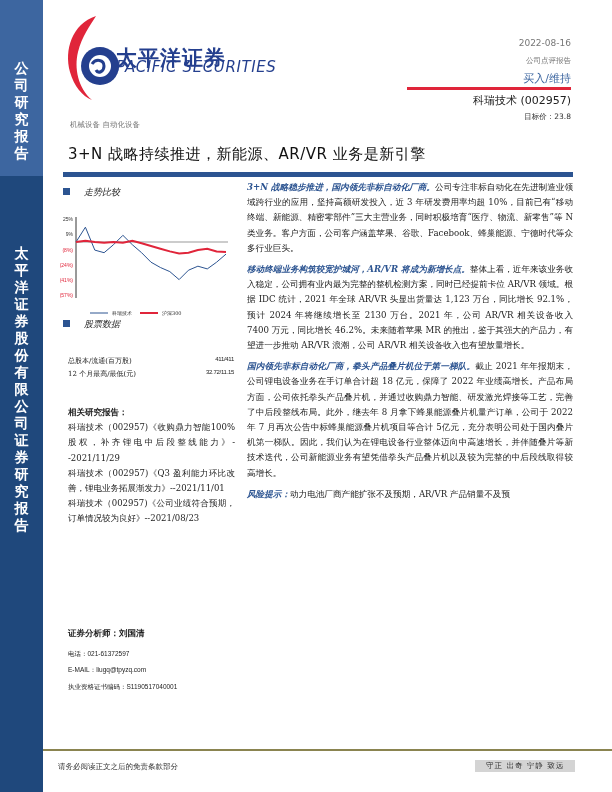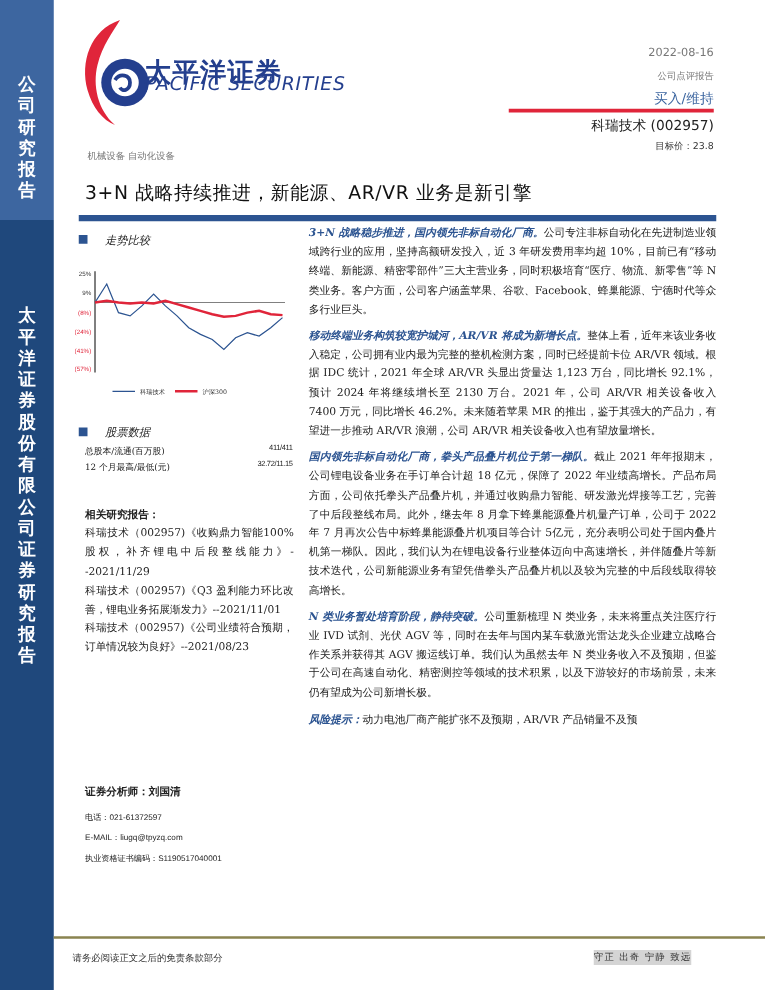--- a/index.html
+++ b/index.html
@@ -30,21 +30,21 @@
   .related { position: absolute; left: 68px; top: 405px; width: 167px; font-size: 8.5px; line-height: 15.2px; }
   .related .h { font-weight: bold; }
   .related .item { text-align: justify; }
   .analyst { position: absolute; left: 68px; top: 628px; font-size: 8.5px; font-weight: bold; }
   .contact { position: absolute; left: 68px; font-size: 6.5px; font-family: "Liberation Sans", sans-serif; color: #222; }
   .body-col { position: absolute; left: 247px; top: 180px; width: 326px; font-size: 8.6px; line-height: 15.2px; text-align: justify; }
   .para { margin-bottom: 6px; }
   .para .lead { color: #2c5491; font-weight: bold; font-style: italic; margin-top: 16px; }
   .footer-line { position: absolute; left: 43px; top: 749px; width: 569px; height: 2px; background: #8a8450; }
   .footer-left { position: absolute; left: 58px; top: 762px; font-size: 7.5px; color: #333; }
-  .footer-right { position: absolute; left: 475px; top: 760px; font-size: 7.5px; color: #333; background: #d4d4d4; padding: 1px 0; letter-spacing: 1px; }
+  .footer-right { position: absolute; left: 475px; top: 760px; font-size: 7.5px; color: #333; background: #d4d4d4; padding: 1px 11px; letter-spacing: 1px; }
 </style>
 </head>
 <body>
 
 <div class="sidebar-top"></div>
 <div class="sidebar-bottom"></div>
 <div class="vert" id="vtop" style="top:60px;">
     <span>公</span>
     <span>司</span>
     <span>研</span>
@@ -108,21 +108,21 @@
   <line x1="16" y1="12" x2="16" y2="93" stroke="#000" stroke-width="0.8"></line>
   <line x1="16" y1="37" x2="168" y2="37" stroke="#555" stroke-width="0.6"></line>
   <polyline id="s0" fill="none" stroke="#2c5491" stroke-width="1" points="16.0,37.0 25.4,22.2 34.8,45.1 44.1,47.7 53.5,39.7 62.9,30.3 72.3,39.7 81.6,47.7 91.0,57.2 100.4,62.5 109.8,66.6 119.1,74.6 128.5,65.2 137.9,61.2 147.3,63.9 156.6,57.2 166.0,49.1"></polyline>
   <polyline id="s1" fill="none" stroke="#e0253a" stroke-width="2" points="16.0,37.0 25.4,35.7 34.8,37.0 44.1,37.7 53.5,37.0 62.9,37.7 72.3,35.7 81.6,38.3 91.0,41.0 100.4,43.7 109.8,46.4 119.1,48.4 128.5,47.7 137.9,45.1 147.3,43.7 156.6,46.4 166.0,47.1"></polyline>
   <line x1="30" y1="108" x2="48" y2="108" stroke="#2c5491" stroke-width="1"></line>
   <text x="52" y="110" font-size="5" fill="#333">科瑞技术</text>
   <line x1="80" y1="108" x2="98" y2="108" stroke="#e0253a" stroke-width="2"></line>
   <text x="102" y="110" font-size="5" fill="#333">沪深300</text>
 </svg>
 
-<div class="sec-head" style="top:340px;"><span class="sq"></span><span>股票数据</span></div>
+<div class="sec-head" style="top:318px;"><span class="sq"></span><span>股票数据</span></div>
 <div class="stock-table">
   <div class="row">
       <span>总股本/流通(百万股)</span>
       <span class="val">411/411</span>
     </div>
   <div class="row">
       <span>12 个月最高/最低(元)</span>
       <span class="val">32.72/11.15</span>
     </div>
 </div>
@@ -136,19 +136,18 @@
 
 <div class="analyst">证券分析师：刘国清</div>
 <div class="contact" style="top:650px;">电话：021-61372597</div>
 <div class="contact" style="top:666px;">E-MAIL：liugq@tpyzq.com</div>
 <div class="contact" style="top:683px;">执业资格证书编码：S1190517040001</div>
 
 <div class="body-col">
   <div class="para"><span class="lead">3+N 战略稳步推进，国内领先非标自动化厂商。</span><span>公司专注非标自动化在先进制造业领域跨行业的应用，坚持高额研发投入，近 3 年研发费用率均超 10%，目前已有“移动终端、新能源、精密零部件”三大主营业务，同时积极培育“医疗、物流、新零售”等 N 类业务。客户方面，公司客户涵盖苹果、谷歌、Facebook、蜂巢能源、宁德时代等众多行业巨头。</span></div>
   <div class="para"><span class="lead">移动终端业务构筑较宽护城河，AR/VR 将成为新增长点。</span><span>整体上看，近年来该业务收入稳定，公司拥有业内最为完整的整机检测方案，同时已经提前卡位 AR/VR 领域。根据 IDC 统计，2021 年全球 AR/VR 头显出货量达 1,123 万台，同比增长 92.1%，预计 2024 年将继续增长至 2130 万台。2021 年，公司 AR/VR 相关设备收入 7400 万元，同比增长 46.2%。未来随着苹果 MR 的推出，鉴于其强大的产品力，有望进一步推动 AR/VR 浪潮，公司 AR/VR 相关设备收入也有望放量增长。</span></div>
   <div class="para"><span class="lead">国内领先非标自动化厂商，拳头产品叠片机位于第一梯队。</span><span>截止 2021 年年报期末，公司锂电设备业务在手订单合计超 18 亿元，保障了 2022 年业绩高增长。产品布局方面，公司依托拳头产品叠片机，并通过收购鼎力智能、研发激光焊接等工艺，完善了中后段整线布局。此外，继去年 8 月拿下蜂巢能源叠片机量产订单，公司于 2022 年 7 月再次公告中标蜂巢能源叠片机项目等合计 5亿元，充分表明公司处于国内叠片机第一梯队。因此，我们认为在锂电设备行业整体迈向中高速增长，并伴随叠片等新技术迭代，公司新能源业务有望凭借拳头产品叠片机以及较为完整的中后段线取得较高增长。</span></div>
-  <div class="para"><span class="lead">N 类业务暂处培育阶段，静待突破。</span><span>公司重新梳理 N 类业务，未来将重点关注医疗行业 IVD 试剂、光伏 AGV 等，同时在去年与国内某车载激光雷达龙头企业建立战略合作关系并获得其 AGV 搬运线订单。我们认为虽然去年 N 类业务收入不及预期，但鉴于公司在高速自动化、精密测控等领域的技术积累，以及下游较好的市场前景，未来仍有望成为公司新增长极。</span></div>
   <div class="para"><span class="lead">风险提示：</span><span>动力电池厂商产能扩张不及预期，AR/VR 产品销量不及预</span></div>
 </div>
 
 <div class="footer-line"></div>
 <div class="footer-left">请务必阅读正文之后的免责条款部分</div>
 <div class="footer-right">守正 出奇 宁静 致远</div>
 
 </body></html>

